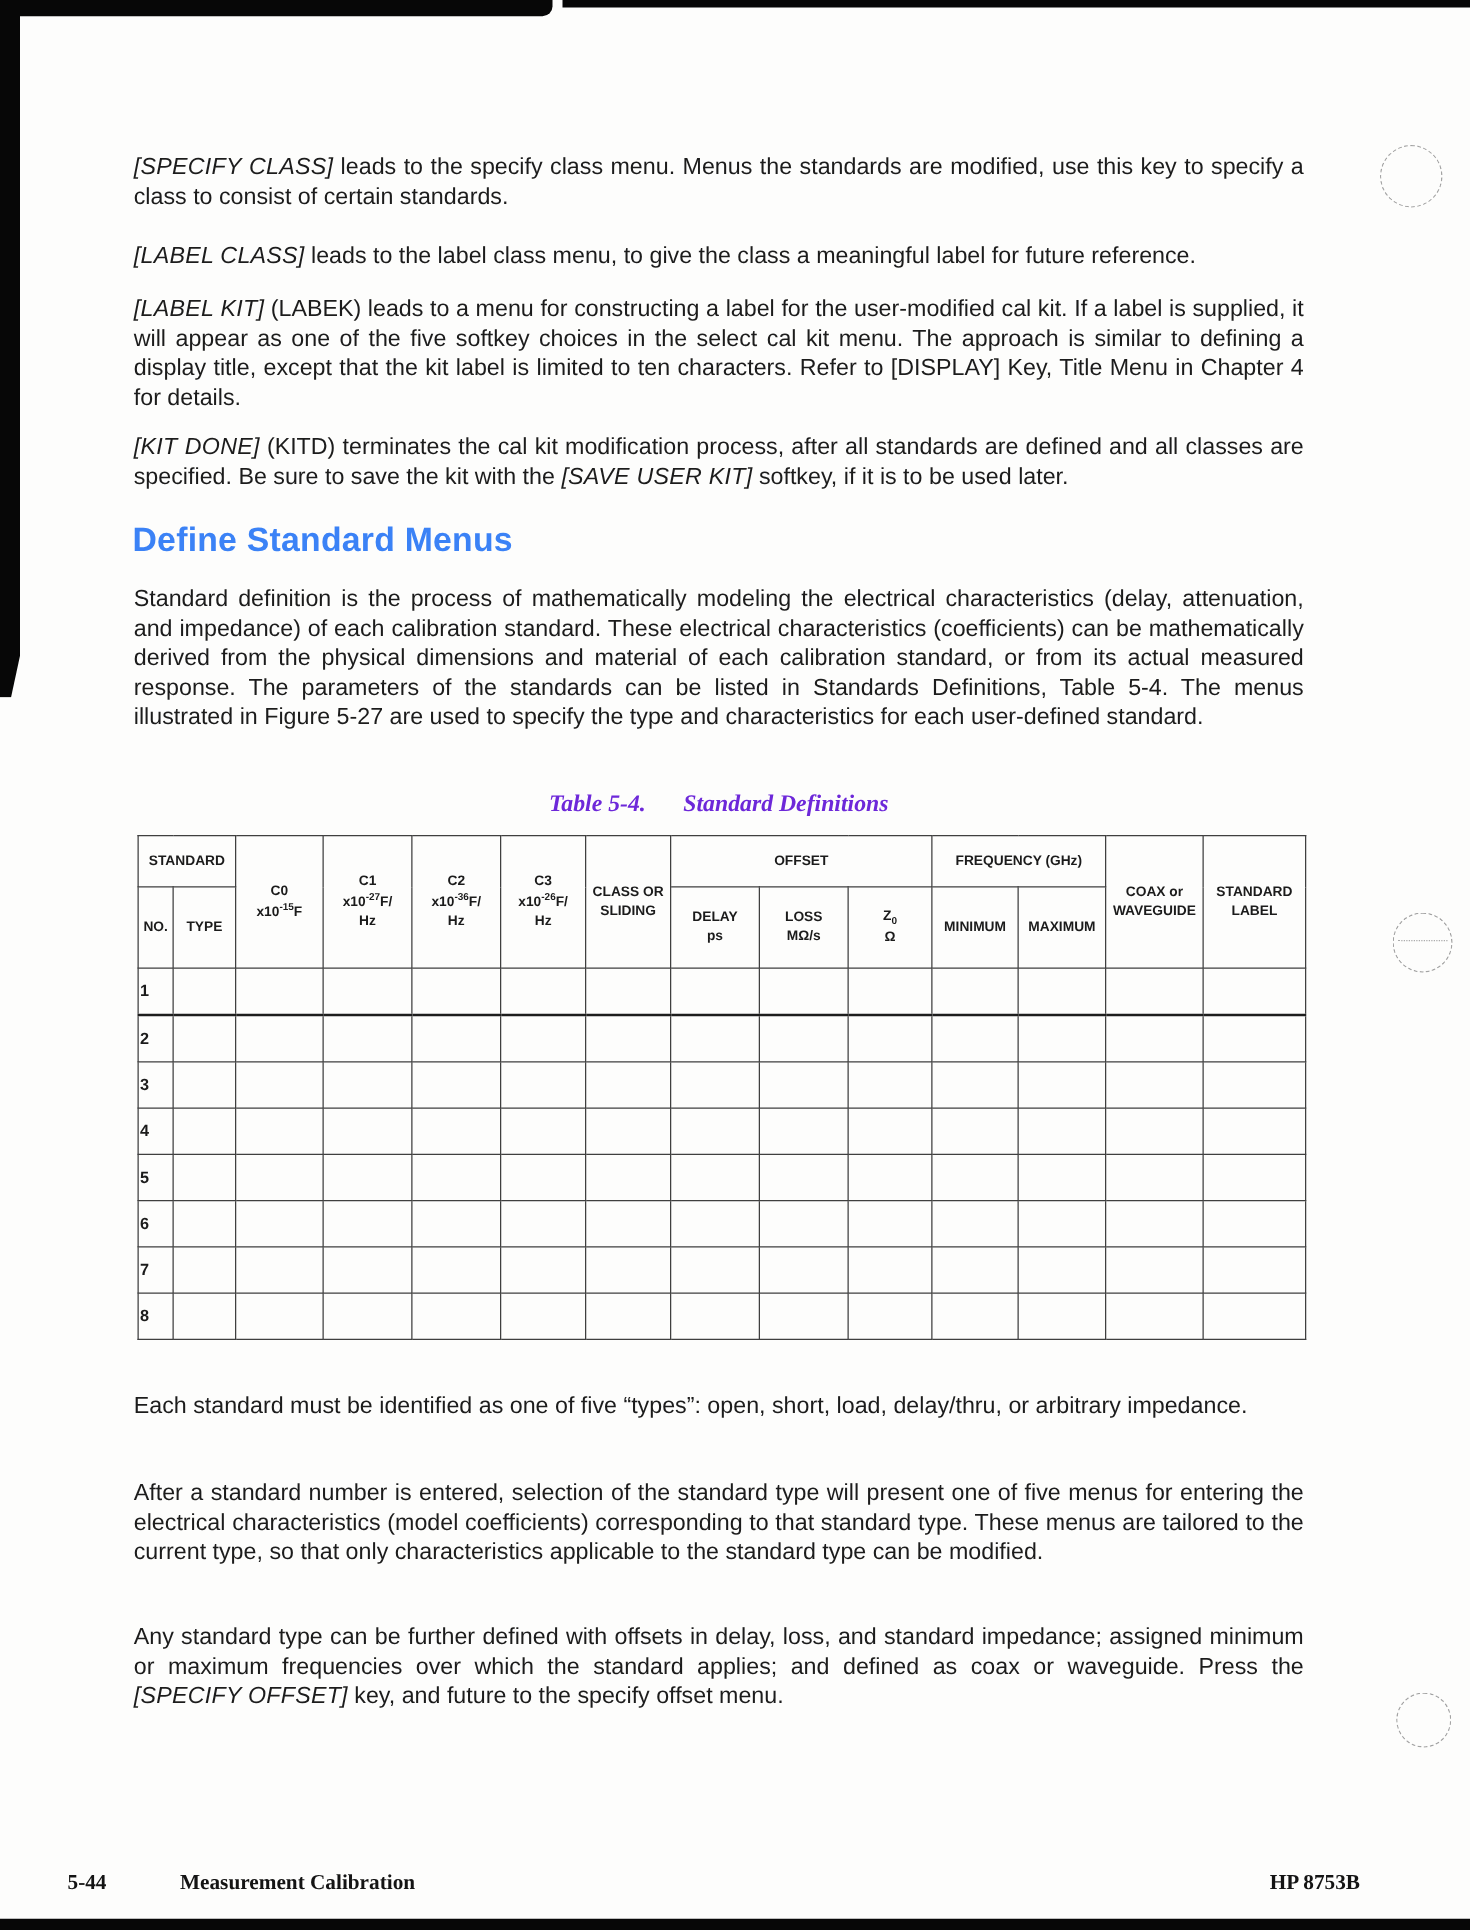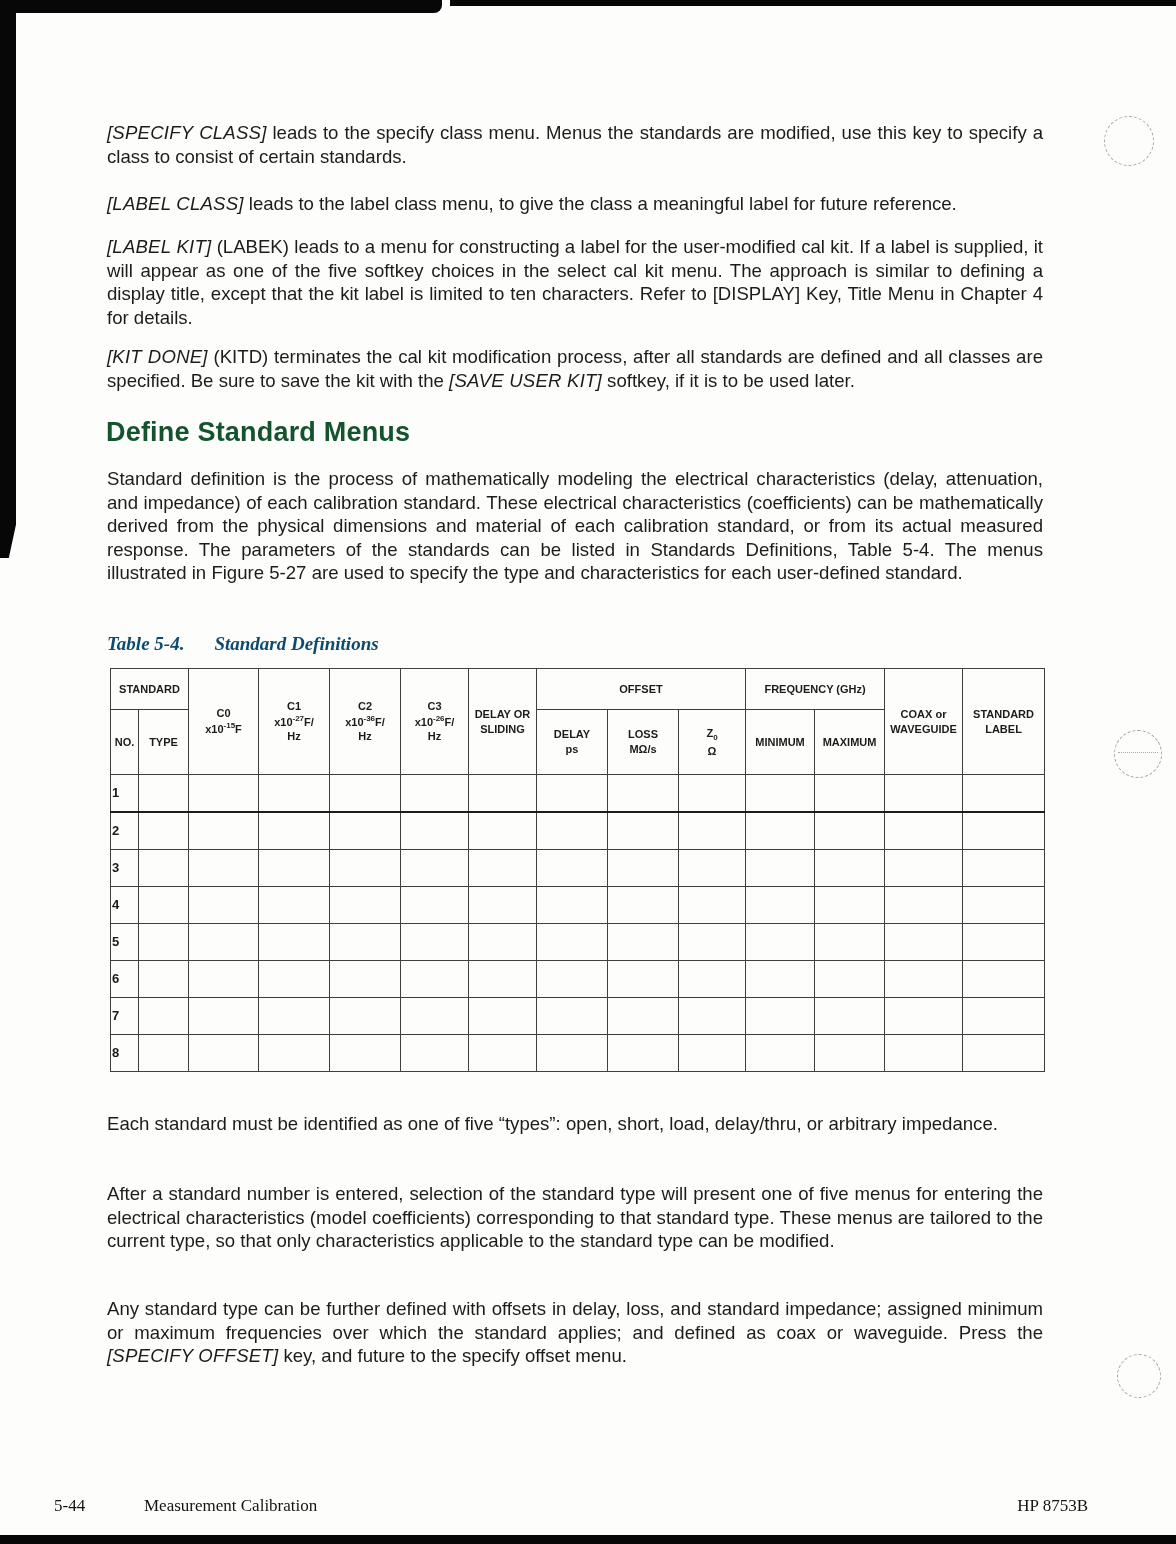--- a/index.html
+++ b/index.html
@@ -10,46 +10,46 @@
   }
   .para{
     position:absolute;left:107px;width:936px;
     font-size:18.6px;line-height:23.6px;text-align:justify;
     color:#1c1c1c;margin:0;
   }
   .bi{font-weight:normal;font-style:italic;letter-spacing:.2px;}
   .it{}
   .heading{
     position:absolute;left:106px;top:417px;margin:0;
-    font-size:27px;font-weight:800;letter-spacing:.2px;color:#14532d;
+    font-size:27px;font-weight:800;letter-spacing:.2px;color:#3b82f6;
   }
   .caption{
     position:absolute;left:107px;top:633px;width:936px;margin:0;
-    font-family:"Liberation Serif", serif;
-    font-style:italic;font-weight:bold;font-size:19px;color:#0c4a6e;
+    text-align:center;font-family:"Liberation Serif", serif;
+    font-style:italic;font-weight:bold;font-size:19px;color:#6d28d9;
   }
   .caption .cap-label{margin-right:30px;}
   table.std{
     position:absolute;left:110px;top:668px;width:934px;
     border-collapse:collapse;table-layout:fixed;
     font-size:11px;font-weight:bold;color:#1b1b1b;
   }
   table.std th,table.std td{
     border:1px solid #3f3f3f;padding:0 1px;vertical-align:middle;
     font-weight:bold;line-height:1.35;
   }
   table.std thead tr.h1 th{height:40px;}
   table.std thead tr.h2 th{height:64px;}
   table.std tbody td{height:36px;font-size:13px;}
   table.std tbody tr.thickline td{border-bottom-width:2px;border-bottom-color:#1d1d1d;}
   table.std sup{font-size:8px;vertical-align:super;margin-top:16px;}
   table.std sub{font-size:8px;vertical-align:sub;}
   .footer-item{
     position:absolute;top:1496px;margin:0;
-    font-family:"Liberation Serif", serif;font-weight:normal;
+    font-family:"Liberation Serif", serif;font-weight:bold;
     font-size:17px;color:#141414;
   }
   
   .bar{position:absolute;background:#070707;}
   .bar-top-left{left:0;top:0;width:442px;height:13px;border-radius:0 0 8px 2px;}
   .bar-top-right{left:450px;top:0;width:726px;height:6px;}
   .bar-left{left:0;top:0;width:16px;height:558px;clip-path:polygon(0 0,100% 0,100% 94%,55% 100%,0 100%);}
   .bar-bottom{left:0;top:1535px;width:1176px;height:9px;}
   .punch{position:absolute;border:1.5px dashed #a3a3a3;border-radius:50%;background:transparent;}
   .punch1{left:1104px;top:116px;width:48px;height:48px;}
@@ -100,21 +100,21 @@
     <col style="width:78px">
       <col style="width:82px">
   </colgroup>
   <thead>
     <tr class="h1">
       <th colspan="2">STANDARD</th>
       <th rowspan="2"><span>C0</span><br><span>x10</span><sup>-15</sup><span>F</span></th>
       <th rowspan="2"><span>C1</span><br><span>x10</span><sup>-27</sup><span>F/</span><br><span>Hz</span></th>
       <th rowspan="2"><span>C2</span><br><span>x10</span><sup>-36</sup><span>F/</span><br><span>Hz</span></th>
       <th rowspan="2"><span>C3</span><br><span>x10</span><sup>-26</sup><span>F/</span><br><span>Hz</span></th>
-      <th rowspan="2"><span>DELAY OR</span><br><span>SLIDING</span></th>
+      <th rowspan="2"><span>CLASS OR</span><br><span>SLIDING</span></th>
       <th colspan="3">OFFSET</th>
       <th colspan="2">FREQUENCY (GHz)</th>
       <th rowspan="2"><span>COAX or</span><br><span>WAVEGUIDE</span></th>
       <th rowspan="2"><span>STANDARD</span><br><span>LABEL</span></th>
     </tr>
     <tr class="h2">
       <th>NO.</th>
       <th>TYPE</th>
       <th><span>DELAY</span><br><span>ps</span></th>
       <th><span>LOSS</span><br><span>MΩ/s</span></th>

